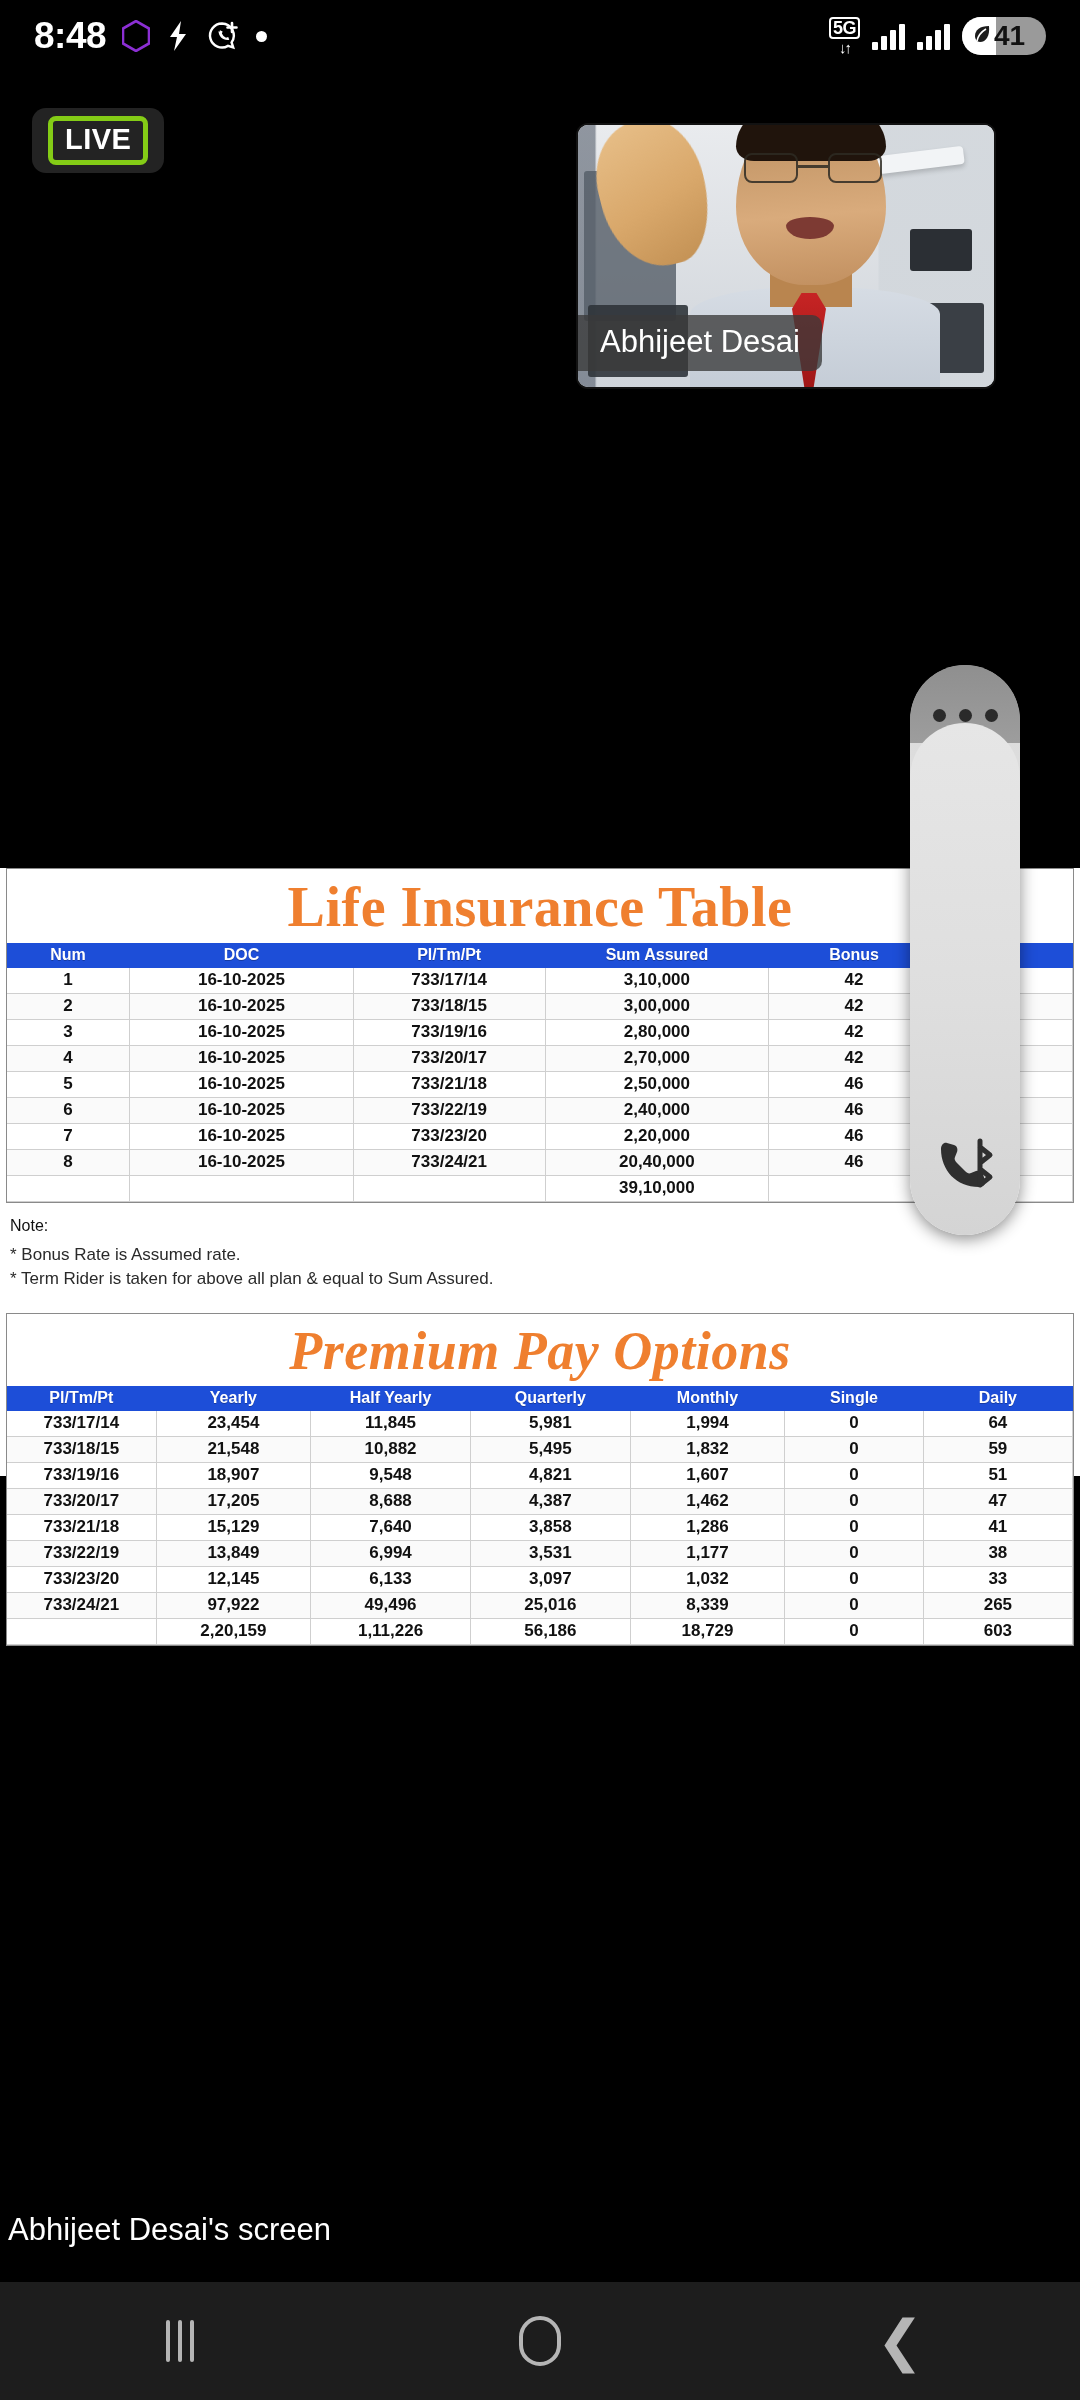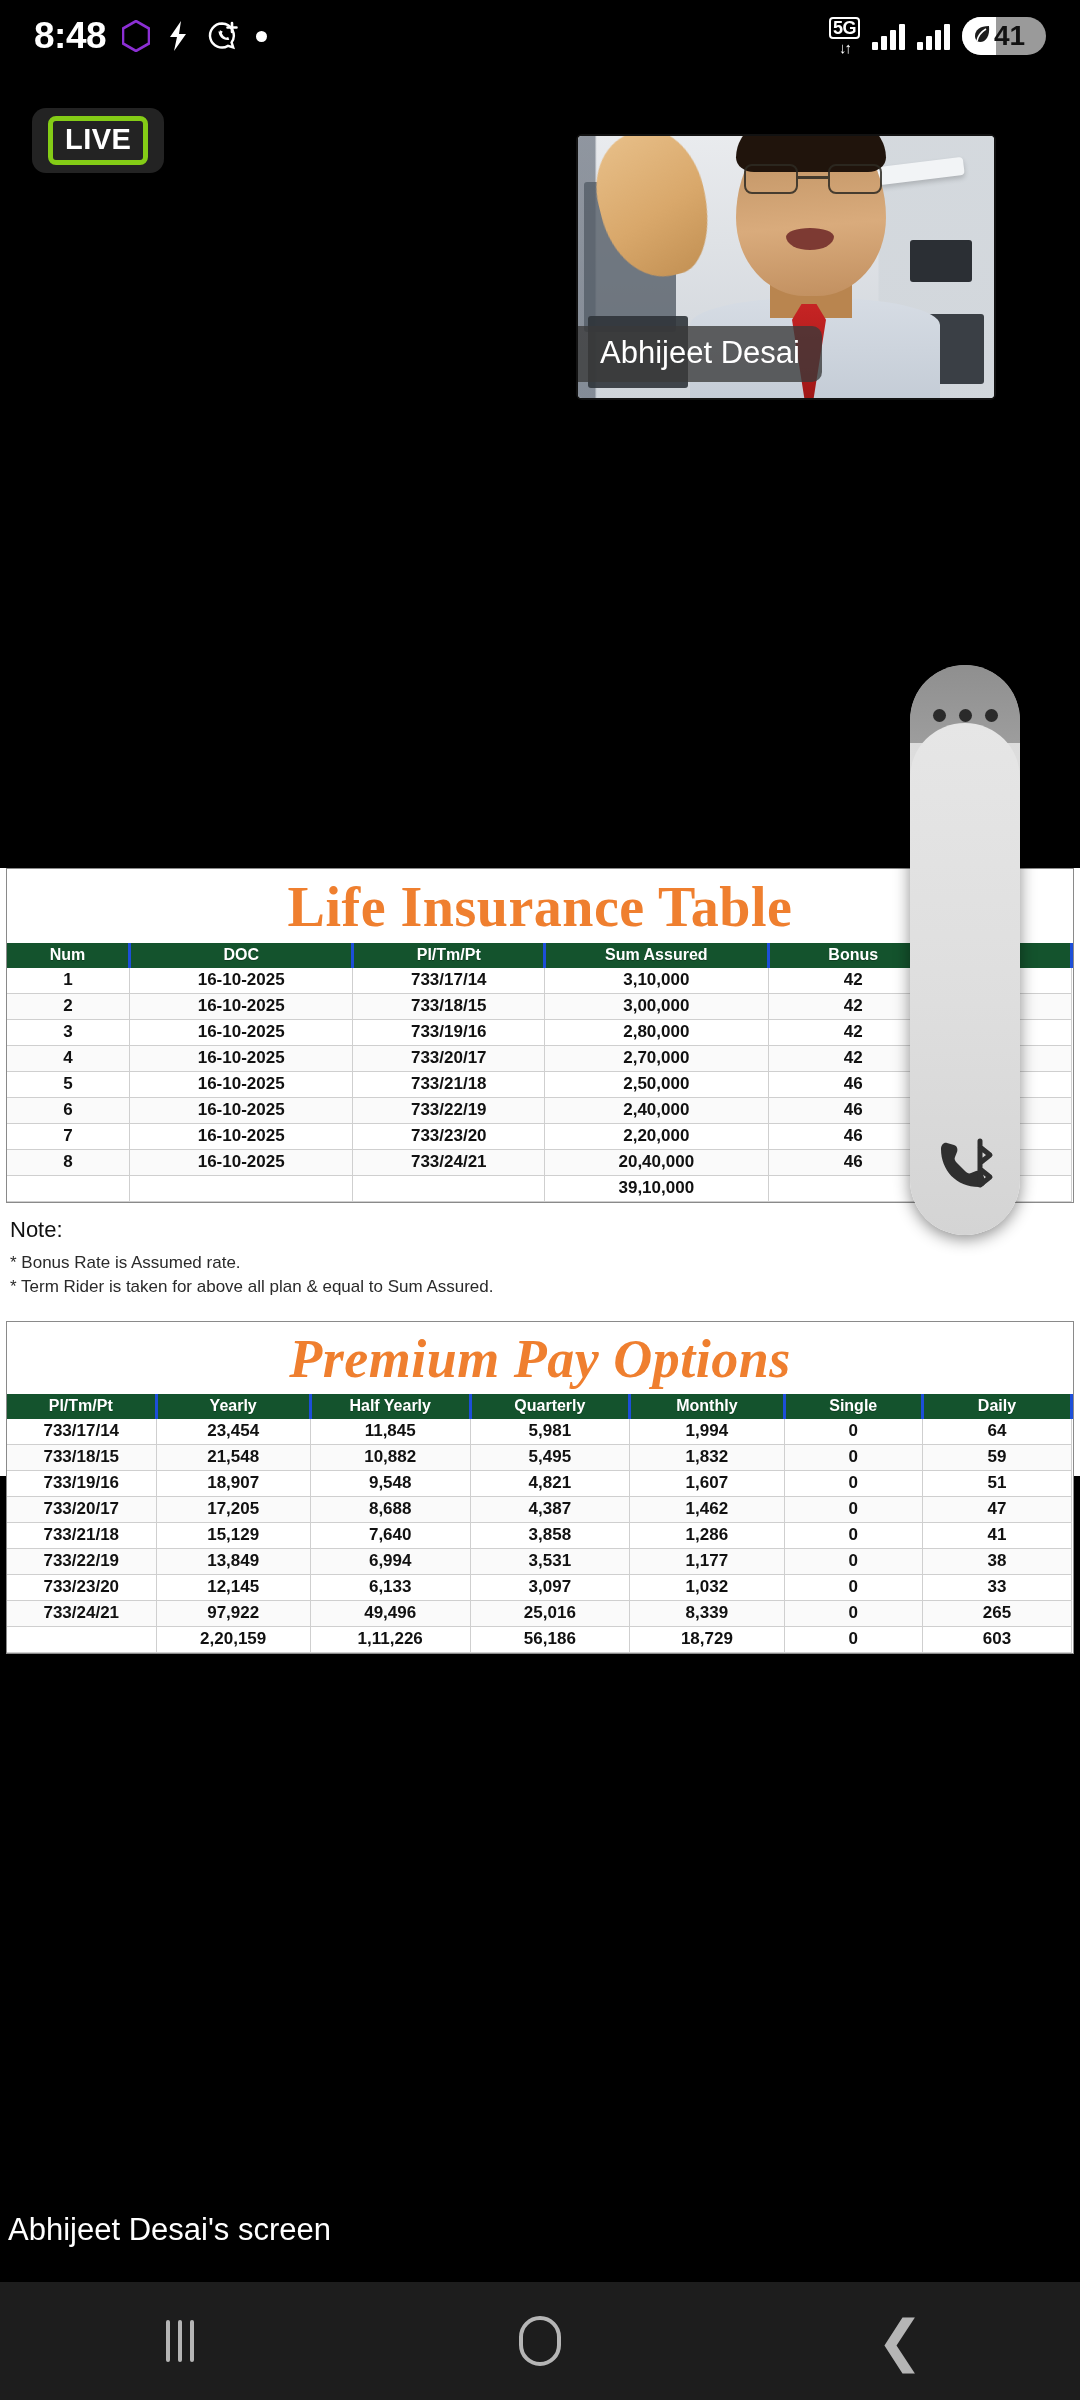--- a/index.html
+++ b/index.html
@@ -52,22 +52,22 @@
     position:absolute; left:32px; top:108px; z-index:40;
     background:#232323; border-radius:14px; padding:8px 16px;
   }
   .live-inner {
     border:5px solid #84cc16; border-radius:8px; padding:2px 12px 4px;
     color:#fff; font-size:29px; font-weight:700; letter-spacing:0.5px;
   }
 
   
   .video-thumb {
-    position:absolute; left:578px; top:136px; width:416px; height:262px;
-    border-radius:4px; overflow:hidden; z-index:40;
+    position:absolute; left:578px; top:125px; width:416px; height:262px;
+    border-radius:10px; overflow:hidden; z-index:40;
     box-shadow:0 0 0 2px rgba(255,255,255,0.07);
     background:#b9bec6;
   }
   .vt-bg {
     position:absolute; inset:0;
     background:
       linear-gradient(180deg,#e9ebee 0%,#dfe2e6 40%,#cfd4da 100%);
   }
   
   .vt-bg::after {
@@ -167,36 +167,36 @@
   }
   .t1 .doc-title { font-size:56px; padding:6px 0 4px; }
   .t2 .doc-title { font-size:54px; padding:6px 0 4px;font-style:italic; }
 
   table.ins {
     width:100%; border-collapse:collapse;
     font-size:17px; font-weight:700; color:#111;
     table-layout:fixed;
   }
   table.ins th {
-    background:#14532d; color:#fff; font-size:16px;
+    background:#1d4ed8; color:#fff; font-size:16px;
     padding:3px 0 4px; font-weight:700;
-    border-right:3px solid #1d4ed8; text-shadow:0 1px 0 rgba(0,0,0,.25);
+    border-right:1px solid #1d4ed8; text-shadow:0 1px 0 rgba(0,0,0,.25);
   }
   table.ins td {
     text-align:center; padding:2px 0 3px;
     border:1px solid #cfcfcf; border-top:none; border-left:none;
   }
   table.ins tr:nth-child(even) td { background:#fafafa; }
   table.ins tr.total td { font-weight:700; }
   table.ins td.blank { border-right:1px solid #cfcfcf; }
 
   .note-box {
     padding:14px 10px 4px 10px; color:#111;
   }
-  .note-box .nh { font-size:22px; font-weight:400; margin-bottom:10px; }
+  .note-box .nh { font-size:16px; font-weight:400; margin-bottom:10px; }
   .note-box .nl { font-size:17px; margin:4px 0; color:#2a2a2a; }
 
   
   .call-pill {
     position:absolute; left:910px; top:665px; width:110px; height:570px;
     border-radius:55px; z-index:50;
     background:linear-gradient(180deg,#9e9e9e 0%,#a2a2a2 12%,#dcdcdc 13% ,#e4e4e4 40%,#dadada 100%);
     box-shadow:0 4px 16px rgba(0,0,0,0.45);
     overflow:hidden;
   }

